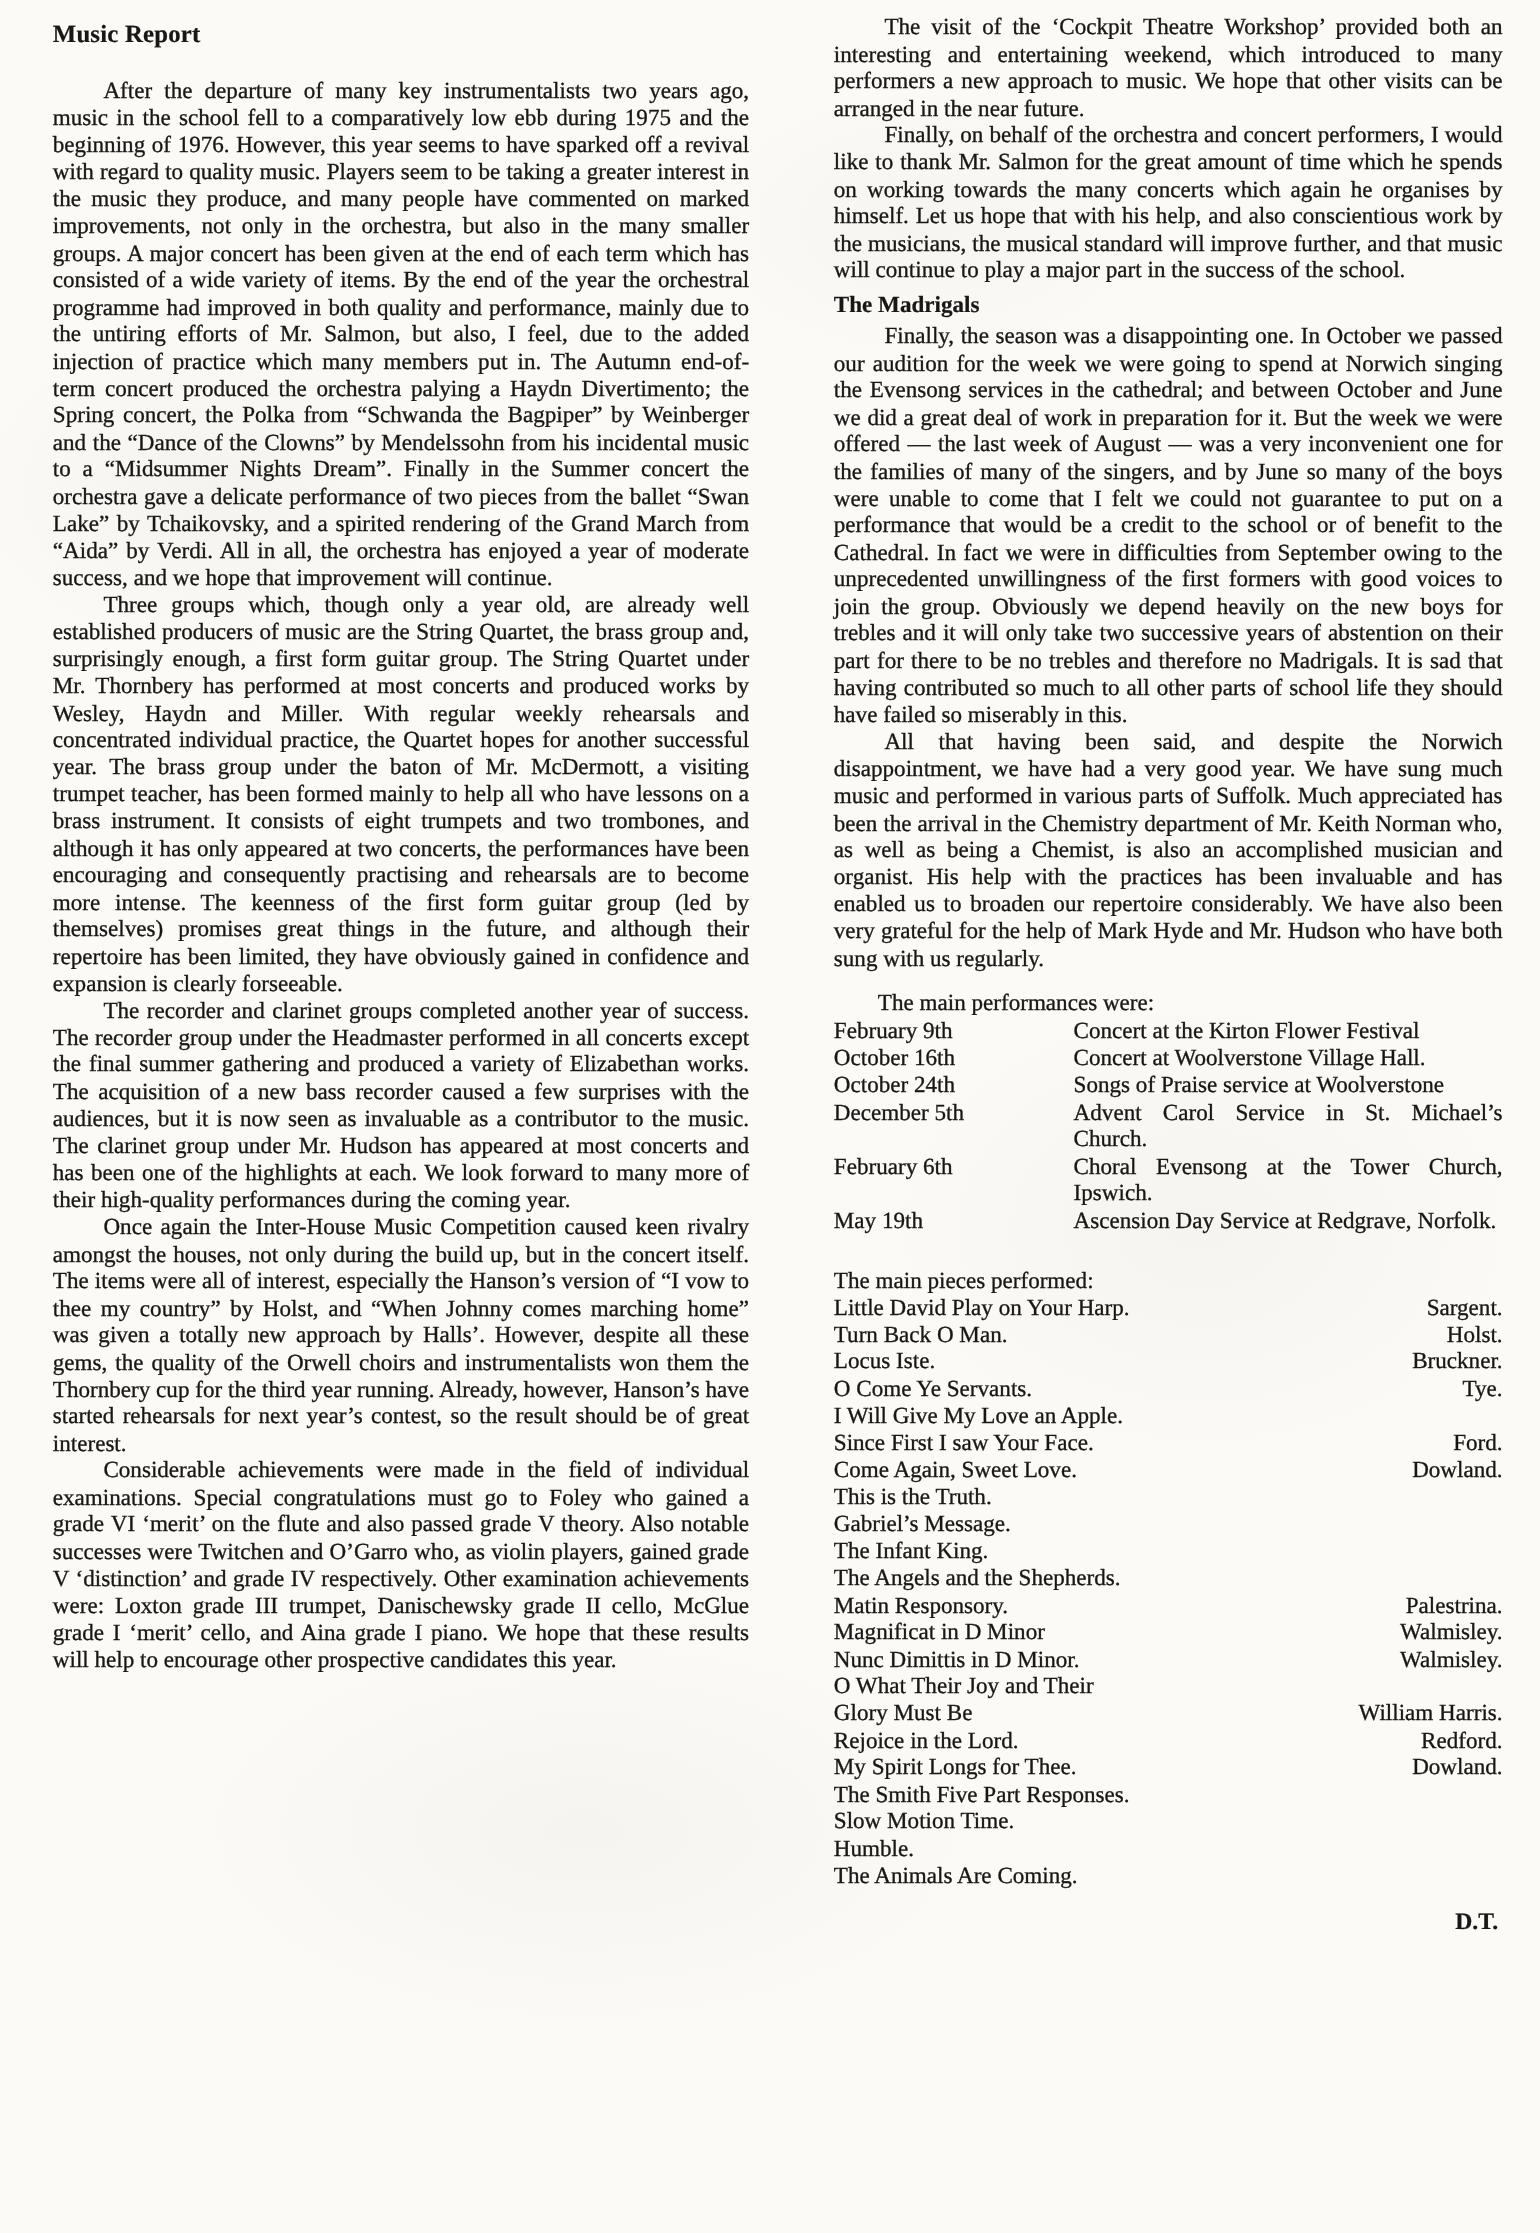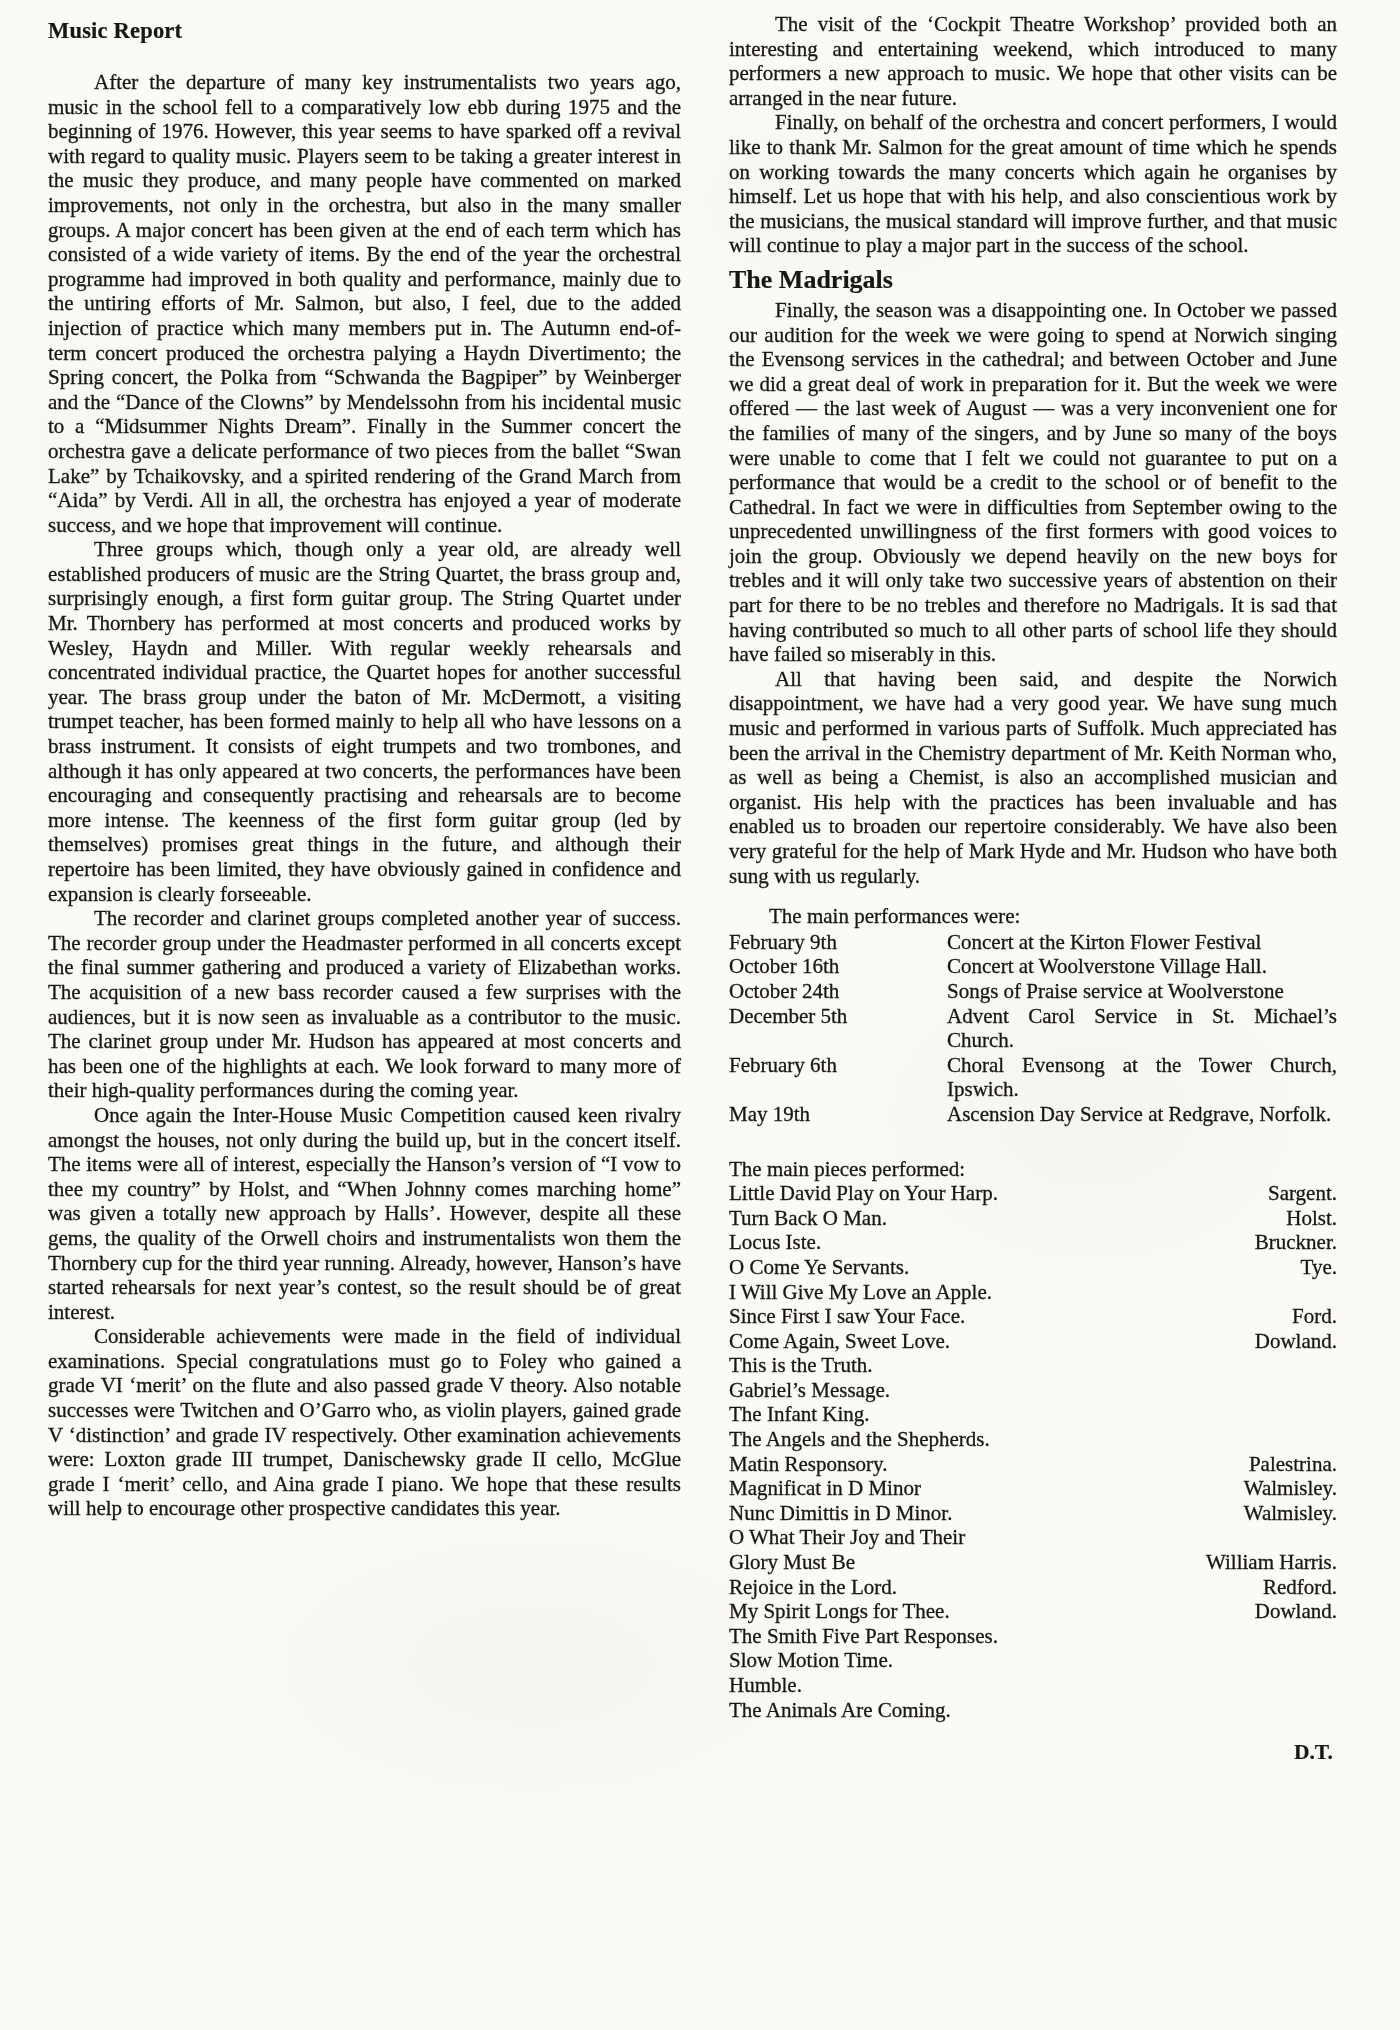--- a/index.html
+++ b/index.html
@@ -17,29 +17,29 @@
     content:"";
     position:absolute; inset:0; pointer-events:none;
     background:
       radial-gradient(ellipse 320px 220px at 14% 22%, rgba(60,55,45,0.035), transparent 70%),
       radial-gradient(ellipse 420px 300px at 78% 55%, rgba(60,55,45,0.03), transparent 70%),
       radial-gradient(ellipse 520px 260px at 38% 82%, rgba(60,55,45,0.03), transparent 70%),
       radial-gradient(ellipse 300px 180px at 60% 10%, rgba(60,55,45,0.028), transparent 70%);
   }
   .col { position:absolute; }
   .col-left  { left:48px;  top:18px; width:633px; }
-  .col-right { left:729px; top:12px; width:608px; }
+  .col-right { left:758px; top:12px; width:608px; }
 
   .report-heading {
     font-size:22.5px; font-weight:700; margin:0 0 26px 0;
     letter-spacing:0.2px;
     -webkit-text-stroke:0.2px currentColor;
   }
   .madrigals-heading {
-    font-size:26px; font-weight:700; margin:7px 0 3px 0;
+    font-size:21px; font-weight:700; margin:7px 0 3px 0;
     -webkit-text-stroke:0.2px currentColor;
   }
   .para, .intro, .perf-row, .piece-row {
     font-size:21px; line-height:24.6px;
     -webkit-text-stroke:0.3px currentColor;
   }
   .para {
     margin:0; text-align:justify; text-indent:46px;
     hyphens:none;
   }

